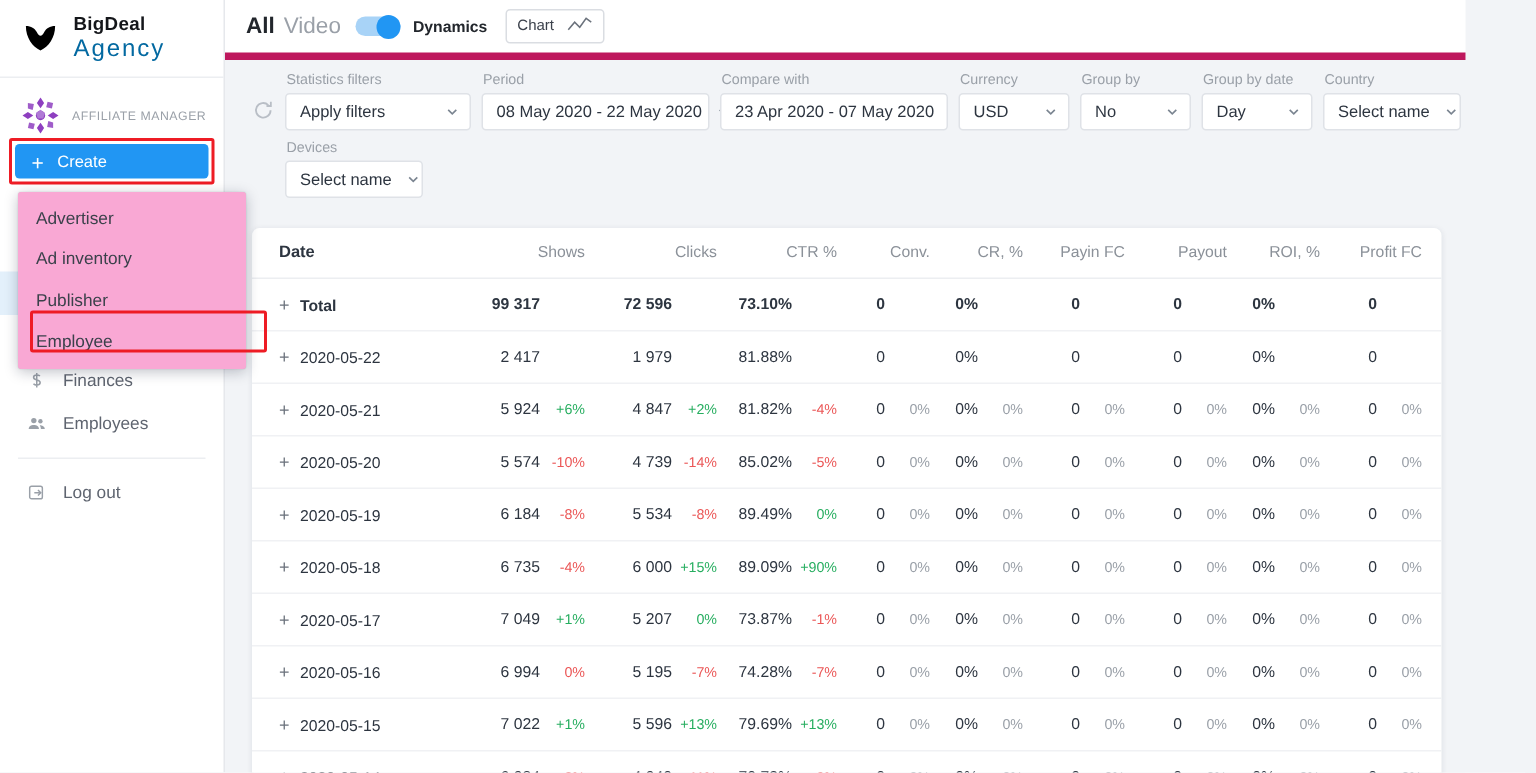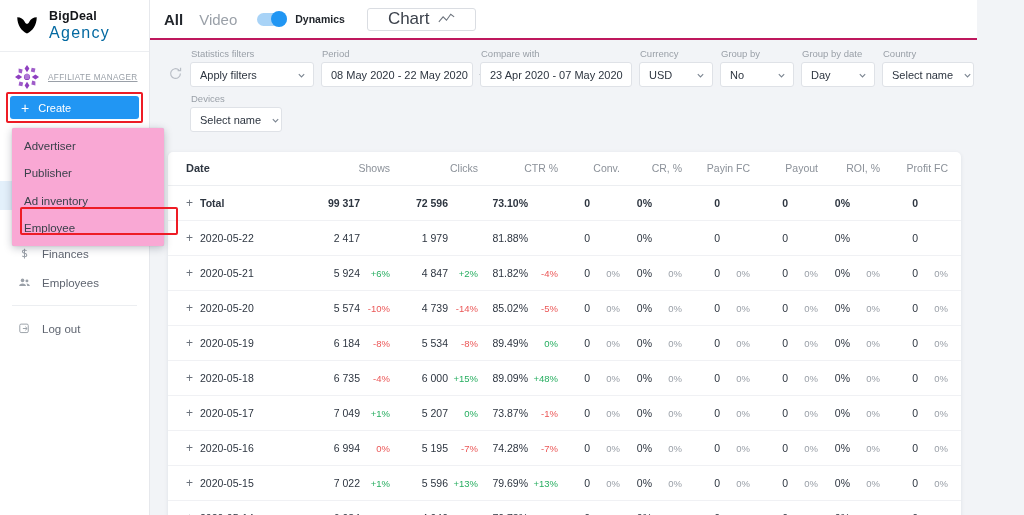--- a/index.html
+++ b/index.html
@@ -21,21 +21,21 @@
     height: 52px; display: flex; align-items: center; gap: 9px;
     padding-left: 14px; border-bottom: 1px solid #eceef1;
   }
   .brand-mark { width: 26px; height: 26px; flex: none; }
   .brand-text { line-height: 1.1; }
   .brand-l1 { font-size: 12.5px; font-weight: bold; color: #14161a; letter-spacing: .2px; }
   .brand-l2 { font-size: 16px; color: #0369a1; letter-spacing: 1.3px; text-align: right; }
 
   .profile { padding: 12px 0 6px 14px; display: flex; align-items: center; gap: 8px; }
   .avatar { width: 26px; height: 26px; flex: none; }
-  .role { font-size: 8.2px; color: #9aa0a8; letter-spacing: .35px; white-space: nowrap; text-decoration: underline; }
+  .role { font-size: 8.2px; color: #9aa0a8; letter-spacing: .35px; white-space: nowrap; }
 
   .create-wrap { padding: 0 10px; position: relative; }
   .create-btn {
     height: 23px; background: #2196f3; color: #fff;
     border-radius: 3px; display: flex; align-items: center; gap: 9px;
     padding-left: 11px; font-size: 11px; cursor: pointer;
   }
   .create-plus { font-size: 14px; line-height: 1; font-weight: 300; }
   .hl-create {
     position: absolute; left: 6px; top: -4px; width: 137px; height: 31px;
@@ -65,38 +65,38 @@
   .hl-menu {
     position: absolute; left: 8px; top: 79px; width: 158px; height: 28px;
     border: 2px solid #ee1c25; border-radius: 2px; pointer-events: none; z-index: 41;
   }
 
   
   .main { flex: 1; height: 515px; position: relative; background: #f2f4f7; }
 
   .topbar {
     height: 40px; background: #fff; display: flex; align-items: center;
-    padding-left: 14px; gap: 16px; border-bottom: 2px solid #be185d;
+    padding-left: 14px; gap: 6px; border-bottom: 5px solid #be185d;
   }
   .tab { font-size: 15px; color: #9aa0a8; cursor: pointer; }
   .tab.active { color: #22262c; font-weight: bold; }
   .toggle-group { display: flex; align-items: center; gap: 8px; margin-left: 4px; }
   .toggle {
     width: 30px; height: 13px; border-radius: 7px; background: #a8d3f7;
     position: relative; cursor: pointer;
   }
   .toggle .knob {
     position: absolute; right: 0; top: -1.5px; width: 16px; height: 16px;
     border-radius: 50%; background: #2196f3;
   }
   .toggle-label { font-size: 10.5px; font-weight: bold; color: #22262c; }
   .chart-btn {
     height: 23px; border: 1px solid #dadde2; border-radius: 3px; background: #fff;
-    display: flex; align-items: flex-start; gap: 9px; padding: 0 20px;
-    font-size: 17px; color: #3b414b; cursor: pointer; margin-left: 6px;
+    display: flex; align-items: center; gap: 9px; padding: 0 7px;
+    font-size: 10px; color: #3b414b; cursor: pointer; margin-left: 6px;
   }
 
   .filters {
     background: #f2f4f7; padding: 8px 0 10px 0; position: relative;
   }
   .filter-row { display: flex; align-items: flex-end; padding-left: 18px; gap: 7px; }
   .refresh { width: 15px; height: 15px; color: #b9bec6; margin-bottom: 6px; flex: none; }
   .fg { display: flex; flex-direction: column; }
   .fg-label { font-size: 9.5px; color: #9aa0a8; margin-bottom: 3px; padding-left: 1px; }
   .select {
@@ -230,22 +230,22 @@
             <rect x="2.2" y="2.6" width="10.4" height="10.4" rx="1.6"></rect>
             <path d="M6 8h5M9 5.8L11.3 8 9 10.2"></path>
           </svg>
         </span>
         <span>Log out</span>
       </div>
     </div>
 
     <div class="menu">
       <div class="menu-item">Advertiser</div>
+      <div class="menu-item">Ad inventory</div>
       <div class="menu-item">Publisher</div>
-      <div class="menu-item">Ad inventory</div>
       <div class="menu-item">Employee</div>
       <div class="hl-menu"></div>
     </div>
   </div>
 
   <div class="main">
 
     <div class="topbar">
       <span class="tab active">All</span>
       <span class="tab">Video</span>
@@ -468,21 +468,21 @@
               <td class="cell"><span class="val">0</span><span class="d flat">0%</span></td>
               <td class="cell"><span class="val">0</span><span class="d flat">0%</span></td>
               <td class="cell"><span class="val">0%</span><span class="d flat">0%</span></td>
               <td class="cell"><span class="val">0</span><span class="d flat">0%</span></td>
               <td class="cell"><span class="val">0</span><span class="d flat">0%</span></td>
             </tr>
             <tr>
               <td class="date-c"><span class="exp">+</span><span>2020-05-18</span></td>
               <td class="cell"><span class="val">6 735</span><span class="d down">-4%</span></td>
               <td class="cell"><span class="val">6 000</span><span class="d up">+15%</span></td>
-              <td class="cell"><span class="val">89.09%</span><span class="d up">+48%</span></td>
+              <td class="cell"><span class="val">89.09%</span><span class="d up">+90%</span></td>
               <td class="cell"><span class="val">0</span><span class="d flat">0%</span></td>
               <td class="cell"><span class="val">0%</span><span class="d flat">0%</span></td>
               <td class="cell"><span class="val">0</span><span class="d flat">0%</span></td>
               <td class="cell"><span class="val">0</span><span class="d flat">0%</span></td>
               <td class="cell"><span class="val">0%</span><span class="d flat">0%</span></td>
               <td class="cell"><span class="val">0</span><span class="d flat">0%</span></td>
               <td class="cell"><span class="val">0</span><span class="d flat">0%</span></td>
             </tr>
             <tr>
               <td class="date-c"><span class="exp">+</span><span>2020-05-17</span></td>

